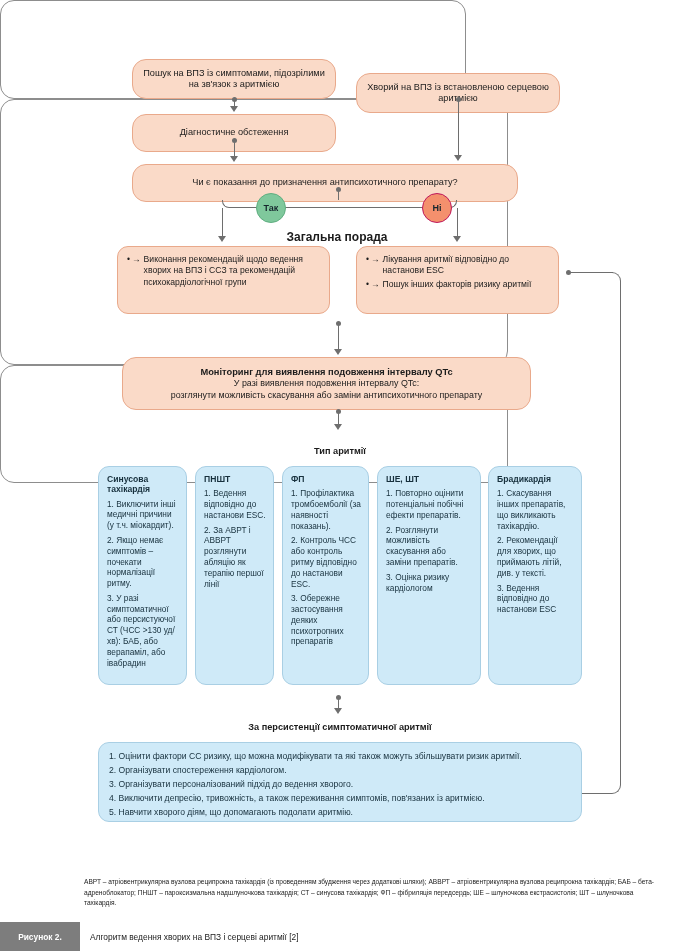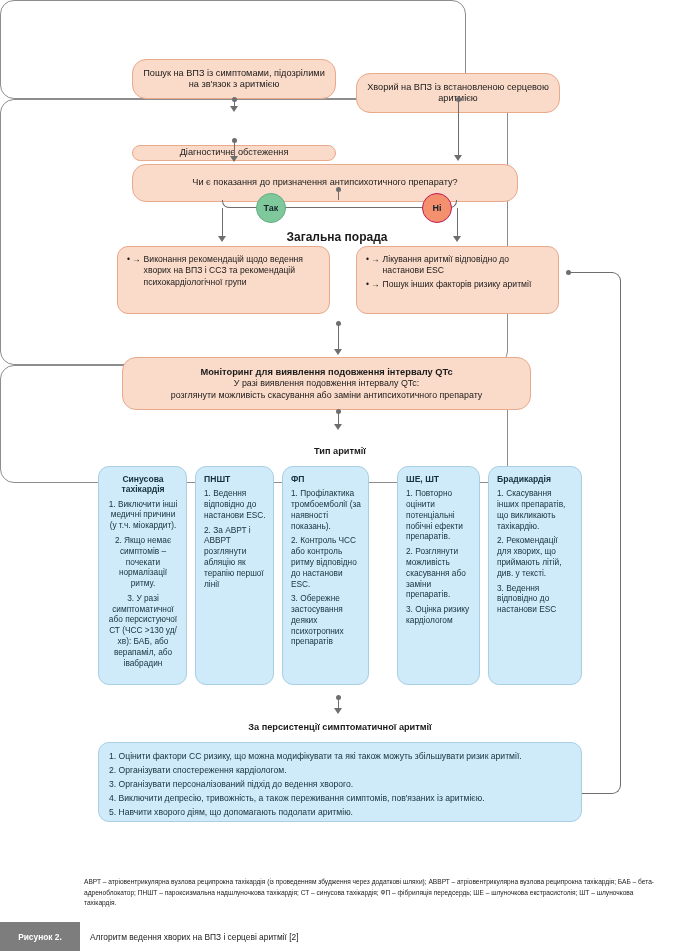--- a/index.html
+++ b/index.html
@@ -29,21 +29,21 @@
   }
   .outline {
     background: #ffffff;
     border: 1px solid #8d8d8d;
     border-radius: 14px;
   }
 
   
   #n-symptomatic { left: 132px; top: 59px;  width: 204px; height: 40px; font-size: 9.2px; padding: 0 8px; }
   #n-established { left: 356px; top: 73px;  width: 204px; height: 40px; font-size: 9.2px; padding: 0 8px; }
-  #n-diagnostic  { left: 132px; top: 114px; width: 204px; height: 16px; font-size: 9.2px; padding: 0 8px; margin-top: 31px; }
+  #n-diagnostic  { left: 132px; top: 114px; width: 204px; height: 38px; font-size: 9.2px; padding: 0 8px; }
   #n-indication  { left: 132px; top: 164px; width: 386px; height: 38px; font-size: 9.2px; padding: 0 8px; }
 
   
   .pill {
     position: absolute;
     width: 30px; height: 30px;
     border-radius: 50%;
     display: flex; align-items: center; justify-content: center;
     font-size: 9px; font-weight: bold;
     color: #16262e;
@@ -98,24 +98,24 @@
     border: 1px solid #a9cfe4;
     border-radius: 11px;
     padding: 7px 7px 6px 8px;
     font-size: 8.3px;
     line-height: 1.3;
     color: #17303d;
     overflow: hidden;
   }
   .tcol h4 { font-size: 8.6px; font-weight: bold; margin-bottom: 4px; line-height: 1.2; }
   .tcol p { margin-bottom: 4px; }
-  #tc-0 { left: 98px;  width: 89px; text-align: center; }
+  #tc-0 { left: 98px;  width: 89px; }
   #tc-1 { left: 195px; width: 79px; }
   #tc-2 { left: 282px; width: 87px; }
-  #tc-3 { left: 377px; width: 83px; margin-left: 20px; }
+  #tc-3 { left: 377px; width: 104px; }
   #tc-4 { left: 488px; width: 94px; }
 
   
   #c-persist { left: 86px; top: 715px; width: 508px; height: 118px; }
   #c-persist-title {
     position: absolute; left: 86px; top: 722px; width: 508px;
     text-align: center; font-size: 9.2px; font-weight: bold;
   }
   #n-persist-list {
     position: absolute; left: 98px; top: 742px; width: 484px; height: 80px;

